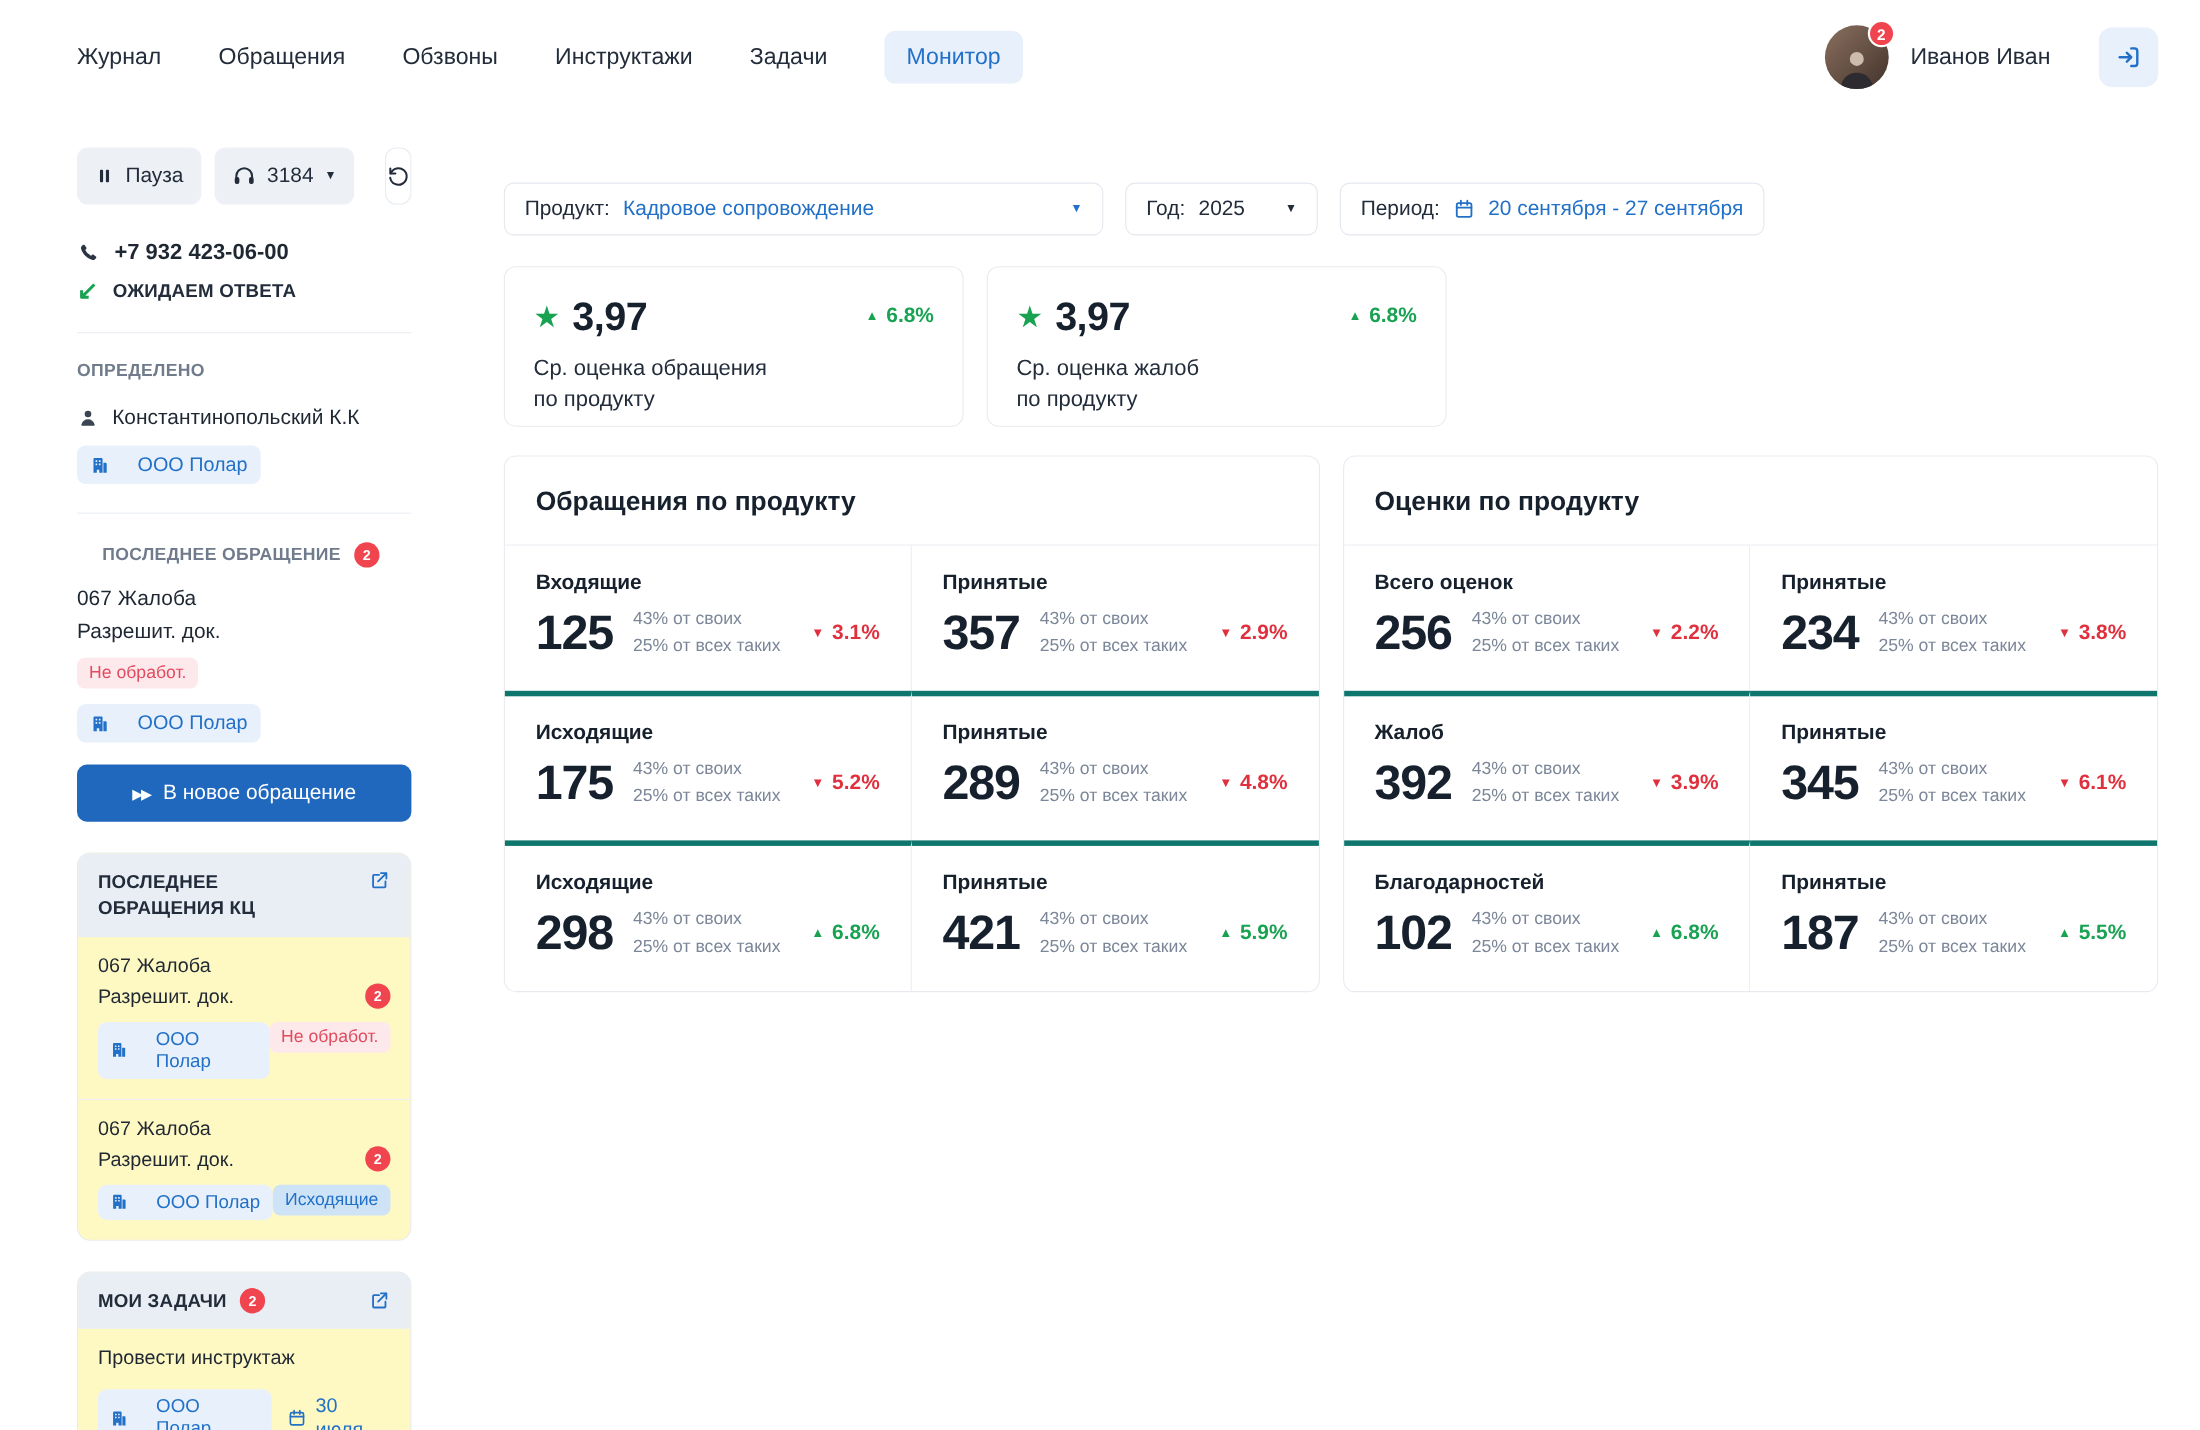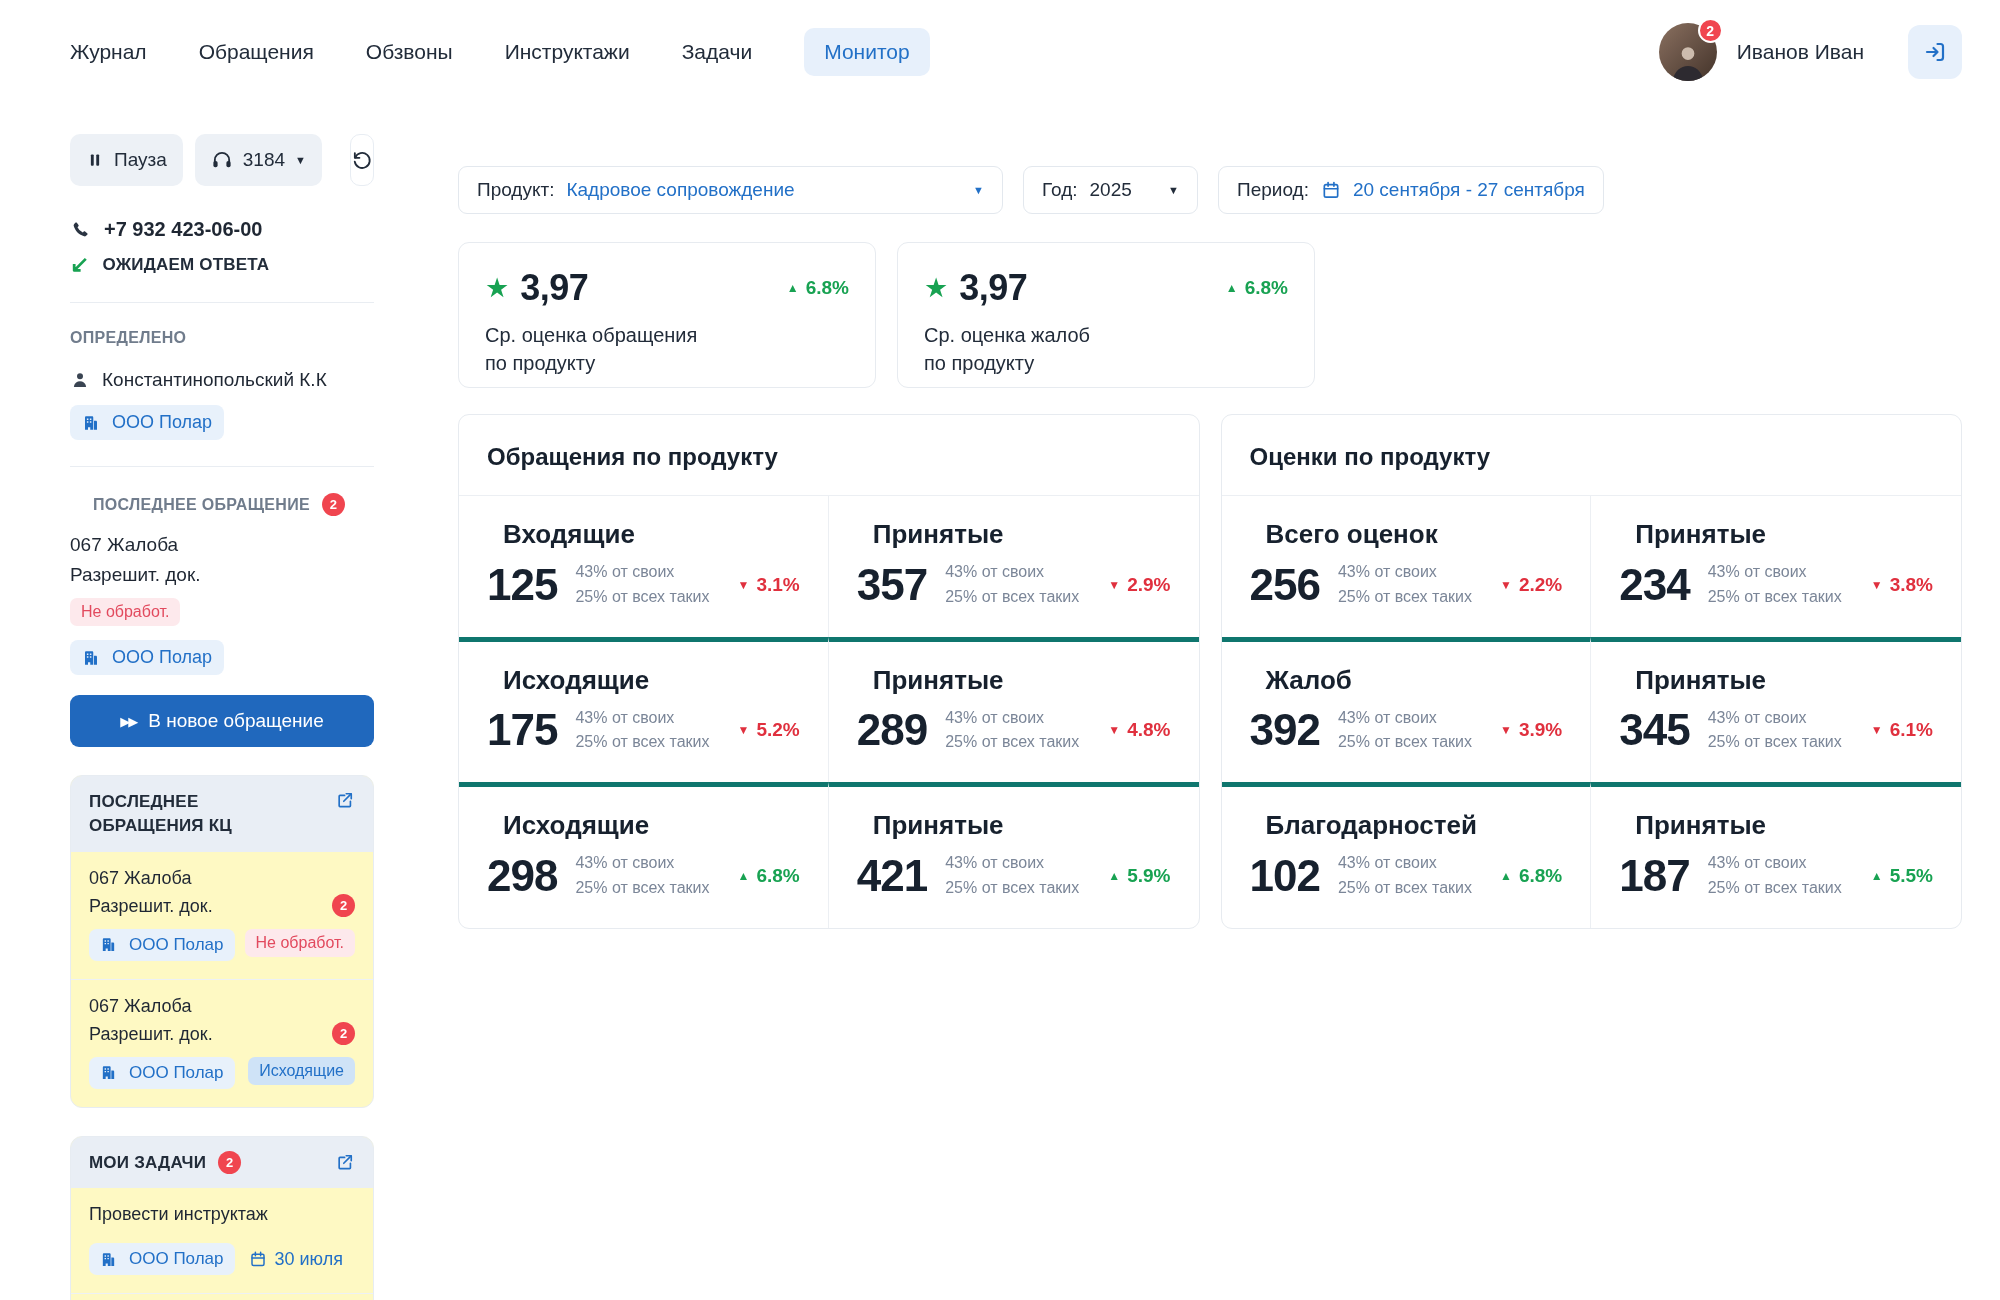--- a/index.html
+++ b/index.html
@@ -38,21 +38,21 @@
   .phone-row { margin-top:32px; display:flex; align-items:center; gap:14px; font-size:20px; font-weight:600; color:#1f2733; }
   .phone-row svg { color:#2a3442; }
   .status-row { margin-top:12px; display:flex; align-items:center; gap:13px; font-size:17px; font-weight:600; color:#222c3a; letter-spacing:.2px; }
   .incoming { color:#18a252; font-size:23px; font-weight:700; line-height:1; }
   .sb-divider { height:1px; background:#e9edf2; margin:26px 0; }
   .section-label { font-size:16px; font-weight:600; color:#707c8c; letter-spacing:.3px; }
   .section-label-row { display:flex; align-items:center; gap:12px;margin-left:23px; }
   .badge { min-width:23px; height:23px; padding:0 4px; border-radius:12px; background:#f0454f; color:#fff; font-size:13px; font-weight:700; display:inline-flex; align-items:center; justify-content:center; }
   .person-row { margin-top:22px; display:flex; align-items:center; gap:12px; font-size:19px; color:#1f2733; }
   .person-row svg { color:#3a4452; }
-  .company-pill { display:inline-flex; align-items:center; gap:12px; background:#e8f1fb; border-radius:8px; padding:7px 12px; color:#2270c7; font-size:18px; font-weight:500; margin-top:14px; cursor:pointer; }
+  .company-pill { display:inline-flex; align-items:center; gap:25px; background:#e8f1fb; border-radius:8px; padding:7px 12px; color:#2270c7; font-size:18px; font-weight:500; margin-top:14px; cursor:pointer; }
   .req-number { margin-top:18px; font-size:19px; }
   .req-doc { margin-top:8px; font-size:19px; }
   .tag { display:inline-block; margin-top:12px; font-size:16px; font-weight:500; padding:5px 11px; border-radius:7px; }
   .tag.danger { background:#fde9ec; color:#e24a5e; }
   .tag.info { background:#cfe3f7; color:#2270c7; }
   .new-request-btn { margin-top:20px; width:100%; height:52px; background:#2068bd; color:#fff; border:none; border-radius:9px; font-size:19px; font-weight:500; display:flex; align-items:center; justify-content:center; gap:12px; cursor:pointer; font-family:inherit; }
   .ff { font-size:13px; letter-spacing:-2px; line-height:1; }
   .side-card { margin-top:28px; border:1px solid #e7ecf2; border-radius:12px; overflow:hidden; background:#fef9c3; }
   .side-card-header { background:#e9eef5; padding:14px 18px; display:flex; align-items:flex-start; gap:12px; }
   .side-card-header.center { align-items:center; }
@@ -106,21 +106,21 @@
   .trend.up .arr::before { content:"▲"; }
   .trend.down .arr::before { content:"▼"; }
 
   .big-row { margin-top:26px; display:flex; gap:21px; }
   .big-card { flex:1; min-width:0; border:1px solid #e7ebf0; border-radius:11px; background:#fff; padding-top:28px; }
   .big-title { font-size:24px; font-weight:700; color:#17212e; padding:0 28px; }
   .metric-grid { margin-top:24px; display:grid; grid-template-columns:1fr 1fr; border-top:1px solid #eceff3; }
   .metric-cell { padding:23px 28px 27px; border-top:5px solid #0f766e; }
   .metric-cell:nth-child(1), .metric-cell:nth-child(2) { border-top:none; }
   .metric-cell:nth-child(odd) { border-right:1px solid #eceff3; }
-  .metric-label { font-size:26px; font-weight:700; color:#17212e;margin-left:16px; }
+  .metric-label { font-size:19px; font-weight:700; color:#17212e; }
   .metric-row { display:flex; align-items:center; margin-top:10px; }
   .metric-value { font-size:44px; font-weight:700; color:#17212e; letter-spacing:-1px; line-height:1; }
   .metric-shares { margin-left:18px; font-size:16px; color:#7b8698; line-height:1.55; }
   .metric-trend { margin-left:auto; padding-left:8px; }
 </style>
 </head>
 <body>
 
 <header class="topnav">
   <nav class="nav-items">

